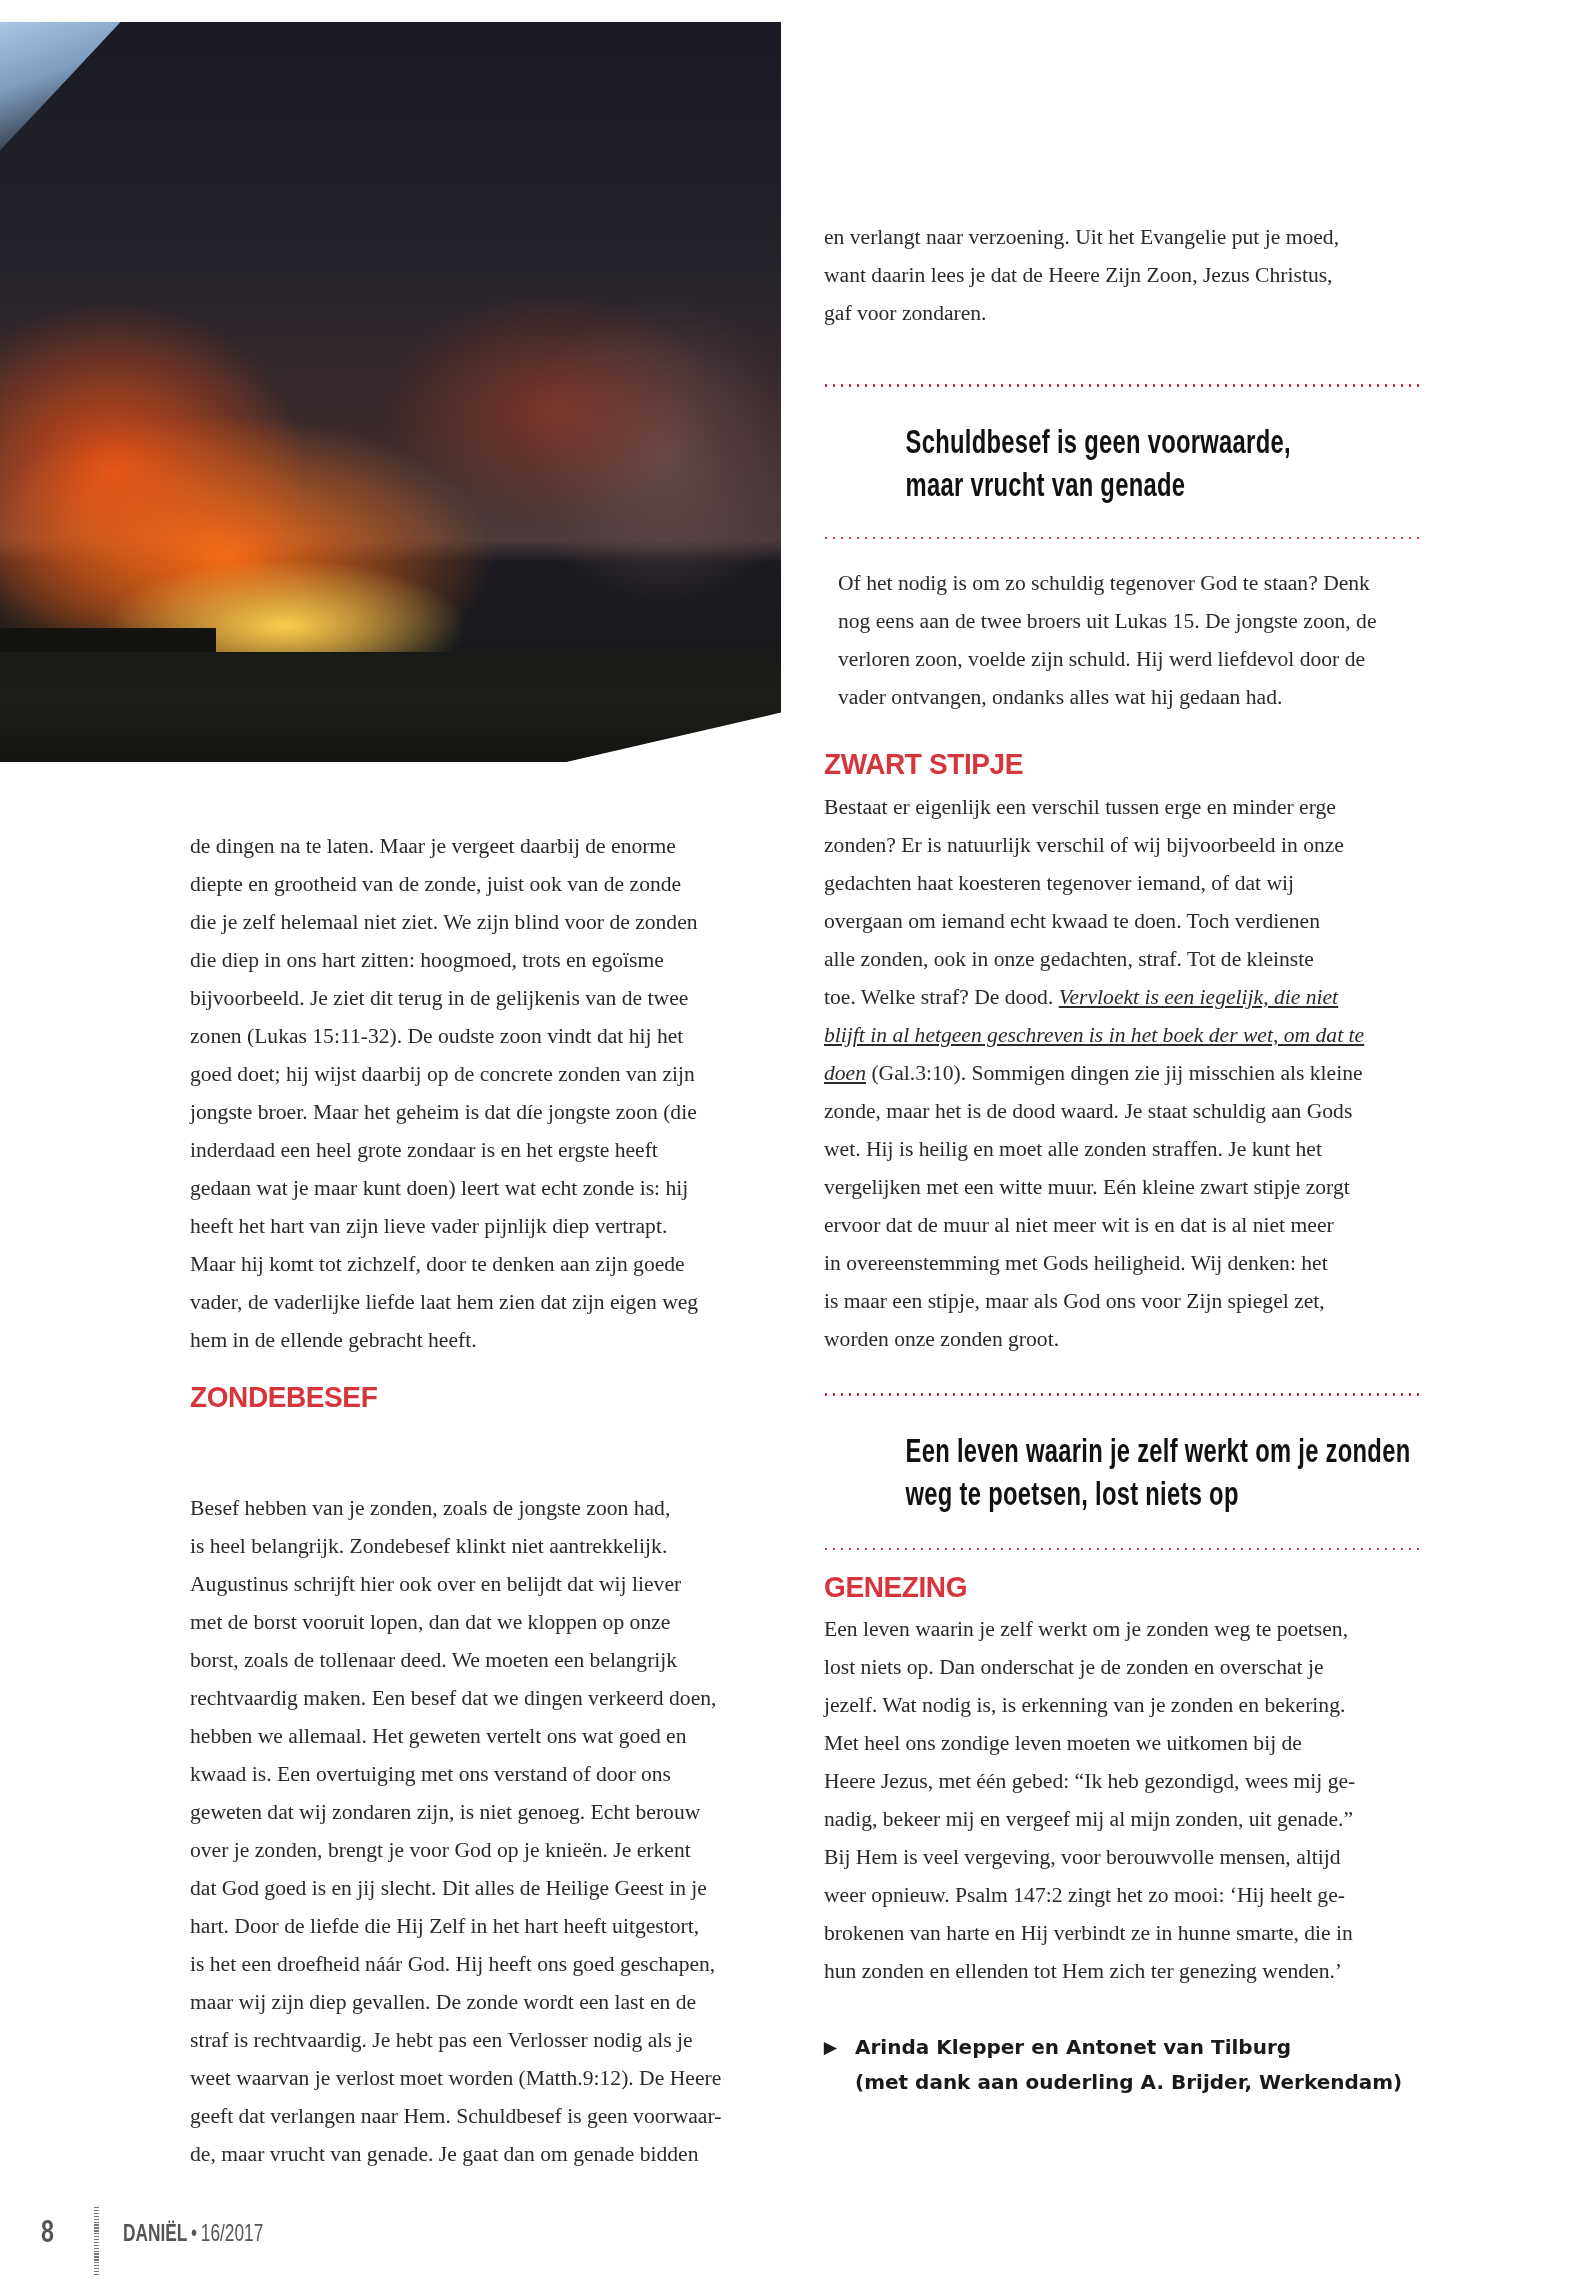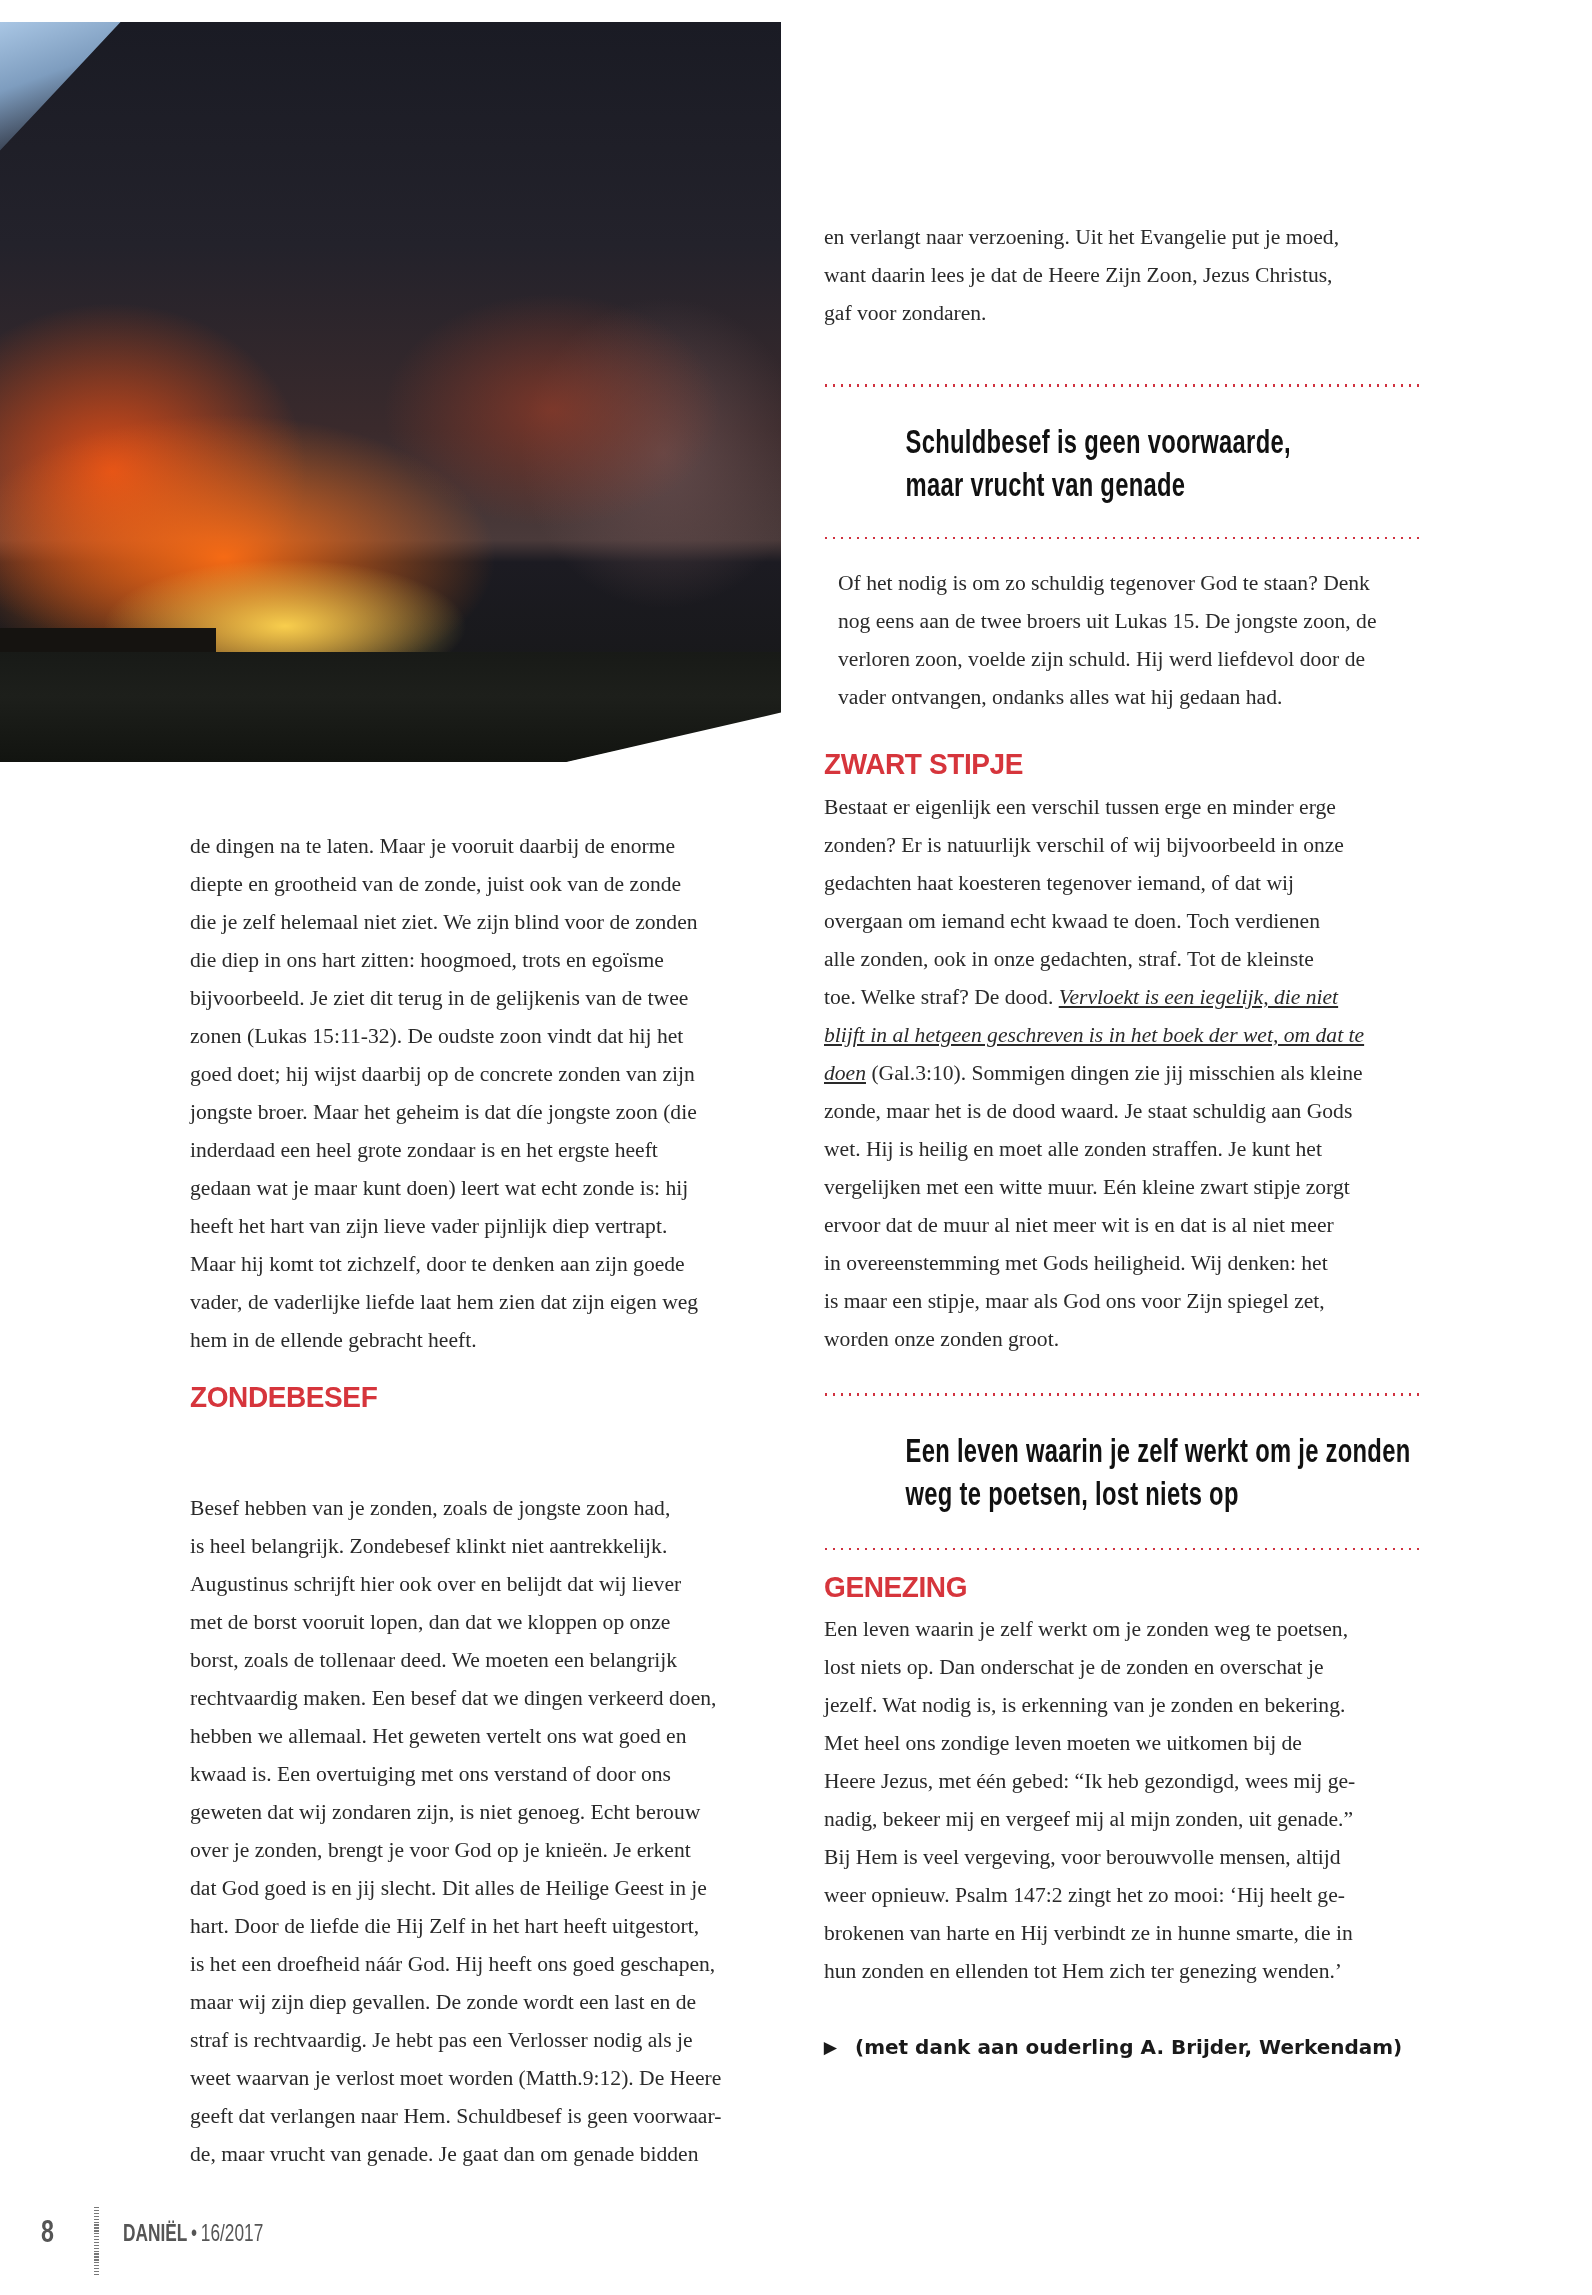--- a/index.html
+++ b/index.html
@@ -155,25 +155,26 @@
     <span class="ln">Heere Jezus, met één gebed: “Ik heb gezondigd, wees mij ge-</span>
     <span class="ln">nadig, bekeer mij en vergeef mij al mijn zonden, uit genade.”</span>
     <span class="ln">Bij Hem is veel vergeving, voor berouwvolle mensen, altijd</span>
     <span class="ln">weer opnieuw. Psalm 147:2 zingt het zo mooi: ‘Hij heelt ge-</span>
     <span class="ln">brokenen van harte en Hij verbindt ze in hunne smarte, die in</span>
     <span class="ln">hun zonden en ellenden tot Hem zich ter genezing wenden.’</span>
   </div>
 
   <div class="credit">
     <span class="tri">▶</span>
+    <span class="line">Arinda Klepper en Antonet van Tilburg</span>
     <span class="line">(met dank aan ouderling A. Brijder, Werkendam)</span>
   </div>
 
   <div class="body-text" style="left:190px; top:827px;">
-    <span class="ln">de dingen na te laten. Maar je vooruit daarbij de enorme</span>
+    <span class="ln">de dingen na te laten. Maar je vergeet daarbij de enorme</span>
     <span class="ln">diepte en grootheid van de zonde, juist ook van de zonde</span>
     <span class="ln">die je zelf helemaal niet ziet. We zijn blind voor de zonden</span>
     <span class="ln">die diep in ons hart zitten: hoogmoed, trots en egoïsme</span>
     <span class="ln">bijvoorbeeld.  Je ziet dit terug in de gelijkenis van de twee</span>
     <span class="ln">zonen (Lukas 15:11-32). De oudste zoon vindt dat hij het</span>
     <span class="ln">goed doet; hij wijst daarbij op de concrete zonden van zijn</span>
     <span class="ln">jongste broer. Maar het geheim is dat díe jongste zoon (die</span>
     <span class="ln">inderdaad een heel grote zondaar is en het ergste heeft</span>
     <span class="ln">gedaan wat je maar kunt doen) leert wat echt zonde is: hij</span>
     <span class="ln">heeft het hart van zijn lieve vader pijnlijk diep vertrapt.</span>

